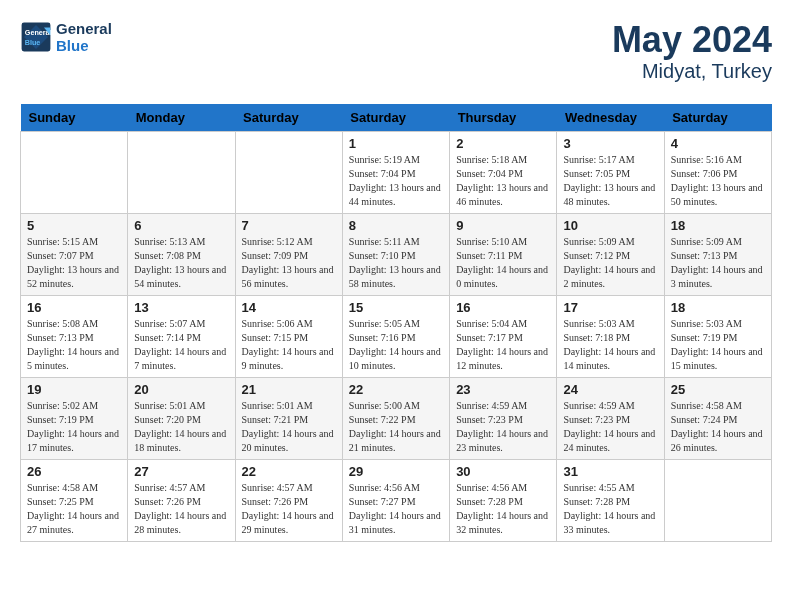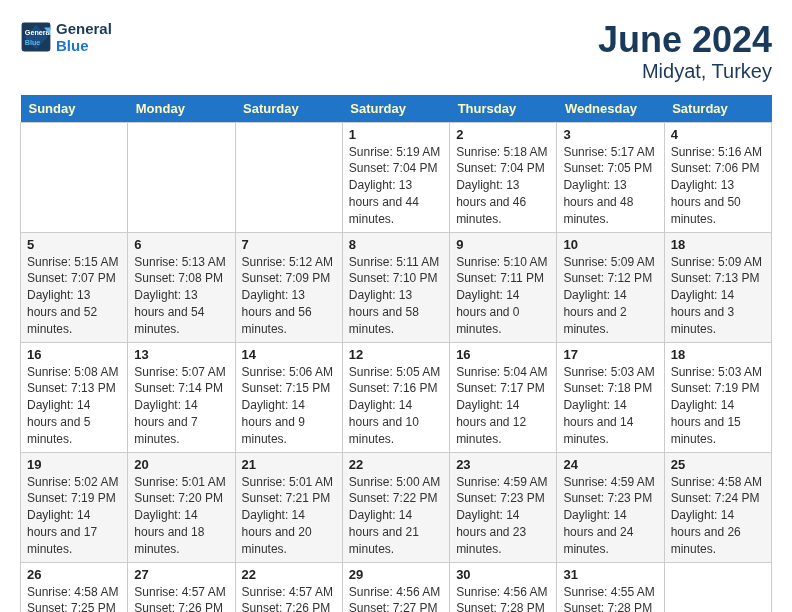--- a/index.html
+++ b/index.html
@@ -7,21 +7,21 @@
       font-family: Arial, sans-serif;
       background: #fff;
       width: 792px;
       min-height: 612px;
       padding: 20px;
     }
     .header {
       display: flex;
       justify-content: space-between;
       align-items: flex-start;
-      margin-bottom: 12px;
+      margin-bottom: 21px;
     }
     .logo {
       display: flex;
       align-items: center;
       gap: 4px;
     }
     .logo-icon {
       width: 32px;
       height: 32px;
     }
@@ -38,44 +38,45 @@
       font-size: 20px;
       color: #1a3a5c;
     }
     .calendar {
       width: 100%;
       border-collapse: collapse;
       font-size: 11px;
     }
     .calendar th {
       background-color: #2175c9;
-      color: #fef9c3;
+      color: #000000;
       text-align: left;
       padding: 6px 8px;
       font-size: 13px;
       font-weight: bold;
     }
     .calendar td {
       border: 1px solid #ccc;
       vertical-align: top;
       padding: 4px 6px;
       width: calc(100% / 7);
       min-height: 80px;
       height: 80px;
     }
     .day-num {
       font-size: 13px;
       font-weight: bold;
       color: #222;
       margin-bottom: 2px;
     }
     .day-info {
-      font-size: 12px;
+      font-size: 10px;
       color: #333;
       line-height: 1.4;
+      font-family: Liberation Serif, serif;
     }
     .empty-cell {
       background: #f9f9f9;
     }
     .row-shade {
       background: #f5f5f5;
     }
     .row-white {
       background: #ffffff;
     }
@@ -91,21 +92,21 @@
       <text x="6" y="18" font-size="9" font-weight="bold" fill="white">General</text>
       <text x="6" y="30" font-size="9" font-weight="bold" fill="#5ab4f0">Blue</text>
       <polygon points="30,8 38,8 38,18" fill="#5ab4f0"></polygon>
     </svg>
     <div>
       <div style="font-size:15px;font-weight:bold;color:#1a3a5c;">General</div>
       <div style="font-size:15px;font-weight:bold;color:#2175c9;">Blue</div>
     </div>
   </div>
   <div class="title-block">
-    <div class="month-year">June 2024</div>
+    <div class="month-year">May 2024</div>
     <div class="location">Midyat, Turkey</div>
   </div>
 </div>
 
 <table class="calendar">
   <thead>
     <tr>
     <th>Sunday</th>
         <th>Monday</th>
         <th>Saturday</th>
@@ -174,21 +175,21 @@
         </td>
         <td class="row-white">
           <div class="day-num">13</div>
           <div class="day-info">Sunrise: 5:07 AM<br>Sunset: 7:14 PM<br>Daylight: 14 hours and 7 minutes.</div>
         </td>
         <td class="row-white">
           <div class="day-num">14</div>
           <div class="day-info">Sunrise: 5:06 AM<br>Sunset: 7:15 PM<br>Daylight: 14 hours and 9 minutes.</div>
         </td>
         <td class="row-white">
-          <div class="day-num">12</div>
+          <div class="day-num">15</div>
           <div class="day-info">Sunrise: 5:05 AM<br>Sunset: 7:16 PM<br>Daylight: 14 hours and 10 minutes.</div>
         </td>
         <td class="row-white">
           <div class="day-num">16</div>
           <div class="day-info">Sunrise: 5:04 AM<br>Sunset: 7:17 PM<br>Daylight: 14 hours and 12 minutes.</div>
         </td>
         <td class="row-white">
           <div class="day-num">17</div>
           <div class="day-info">Sunrise: 5:03 AM<br>Sunset: 7:18 PM<br>Daylight: 14 hours and 14 minutes.</div>
         </td>

